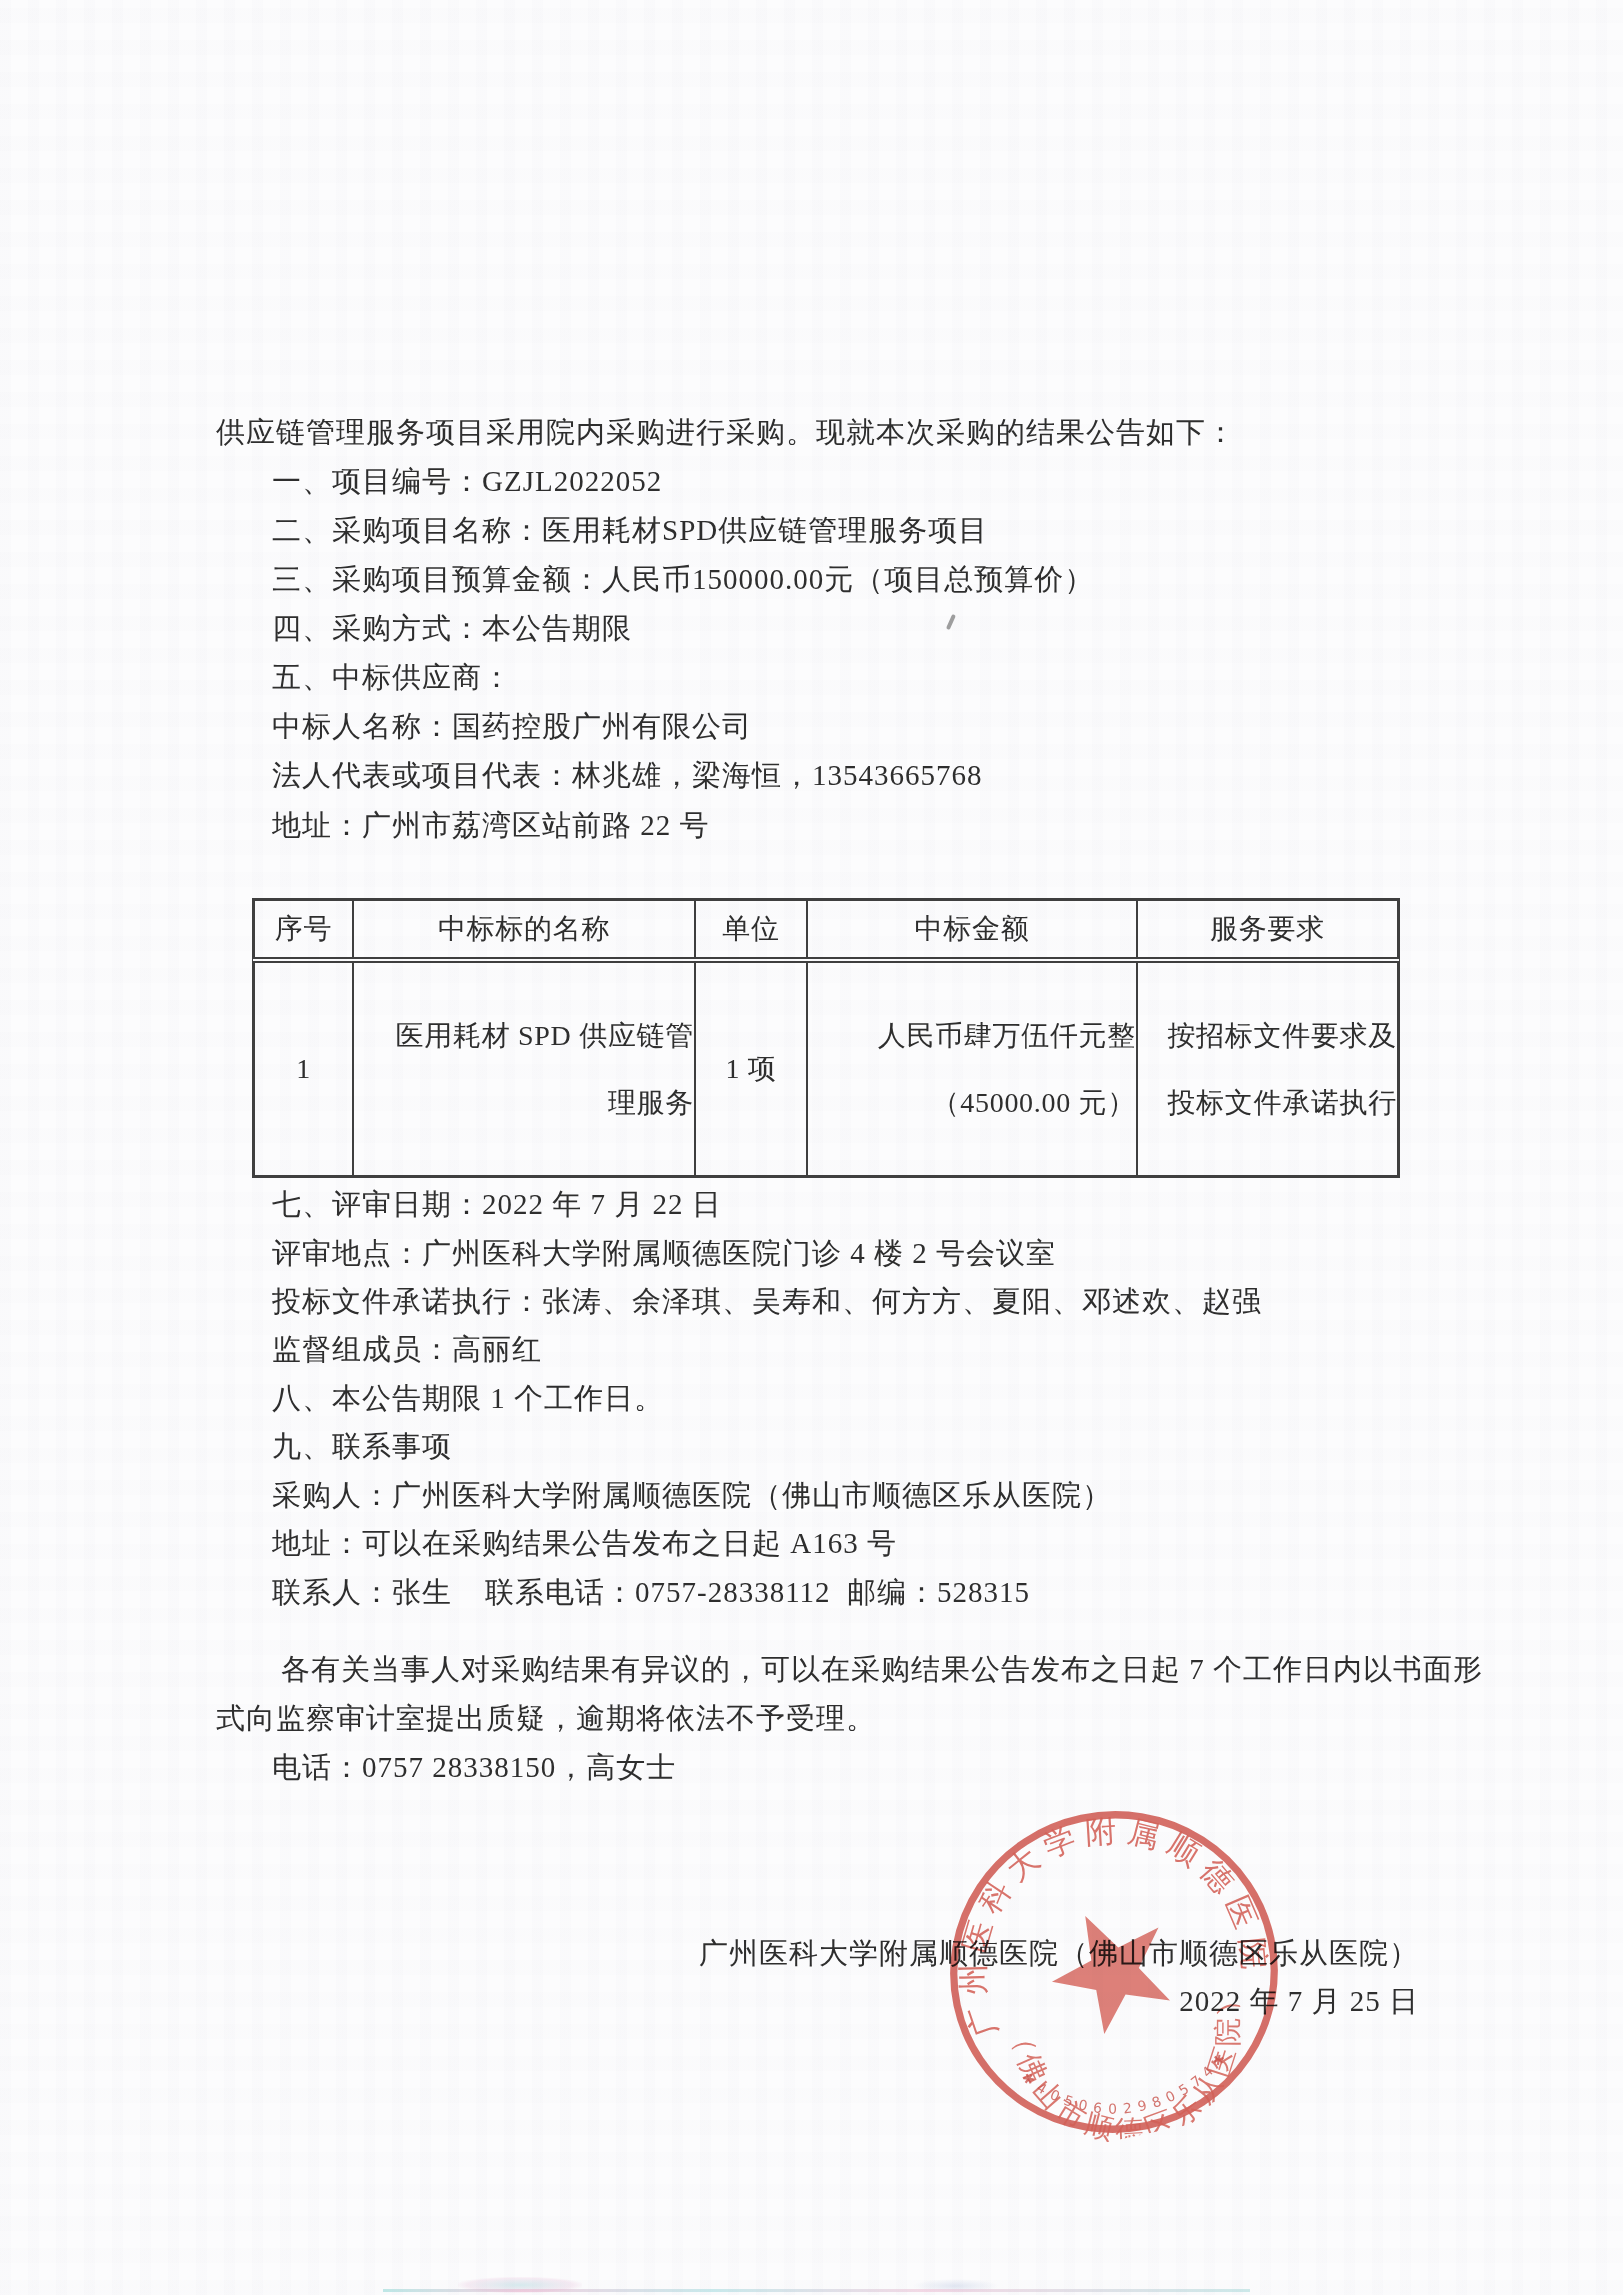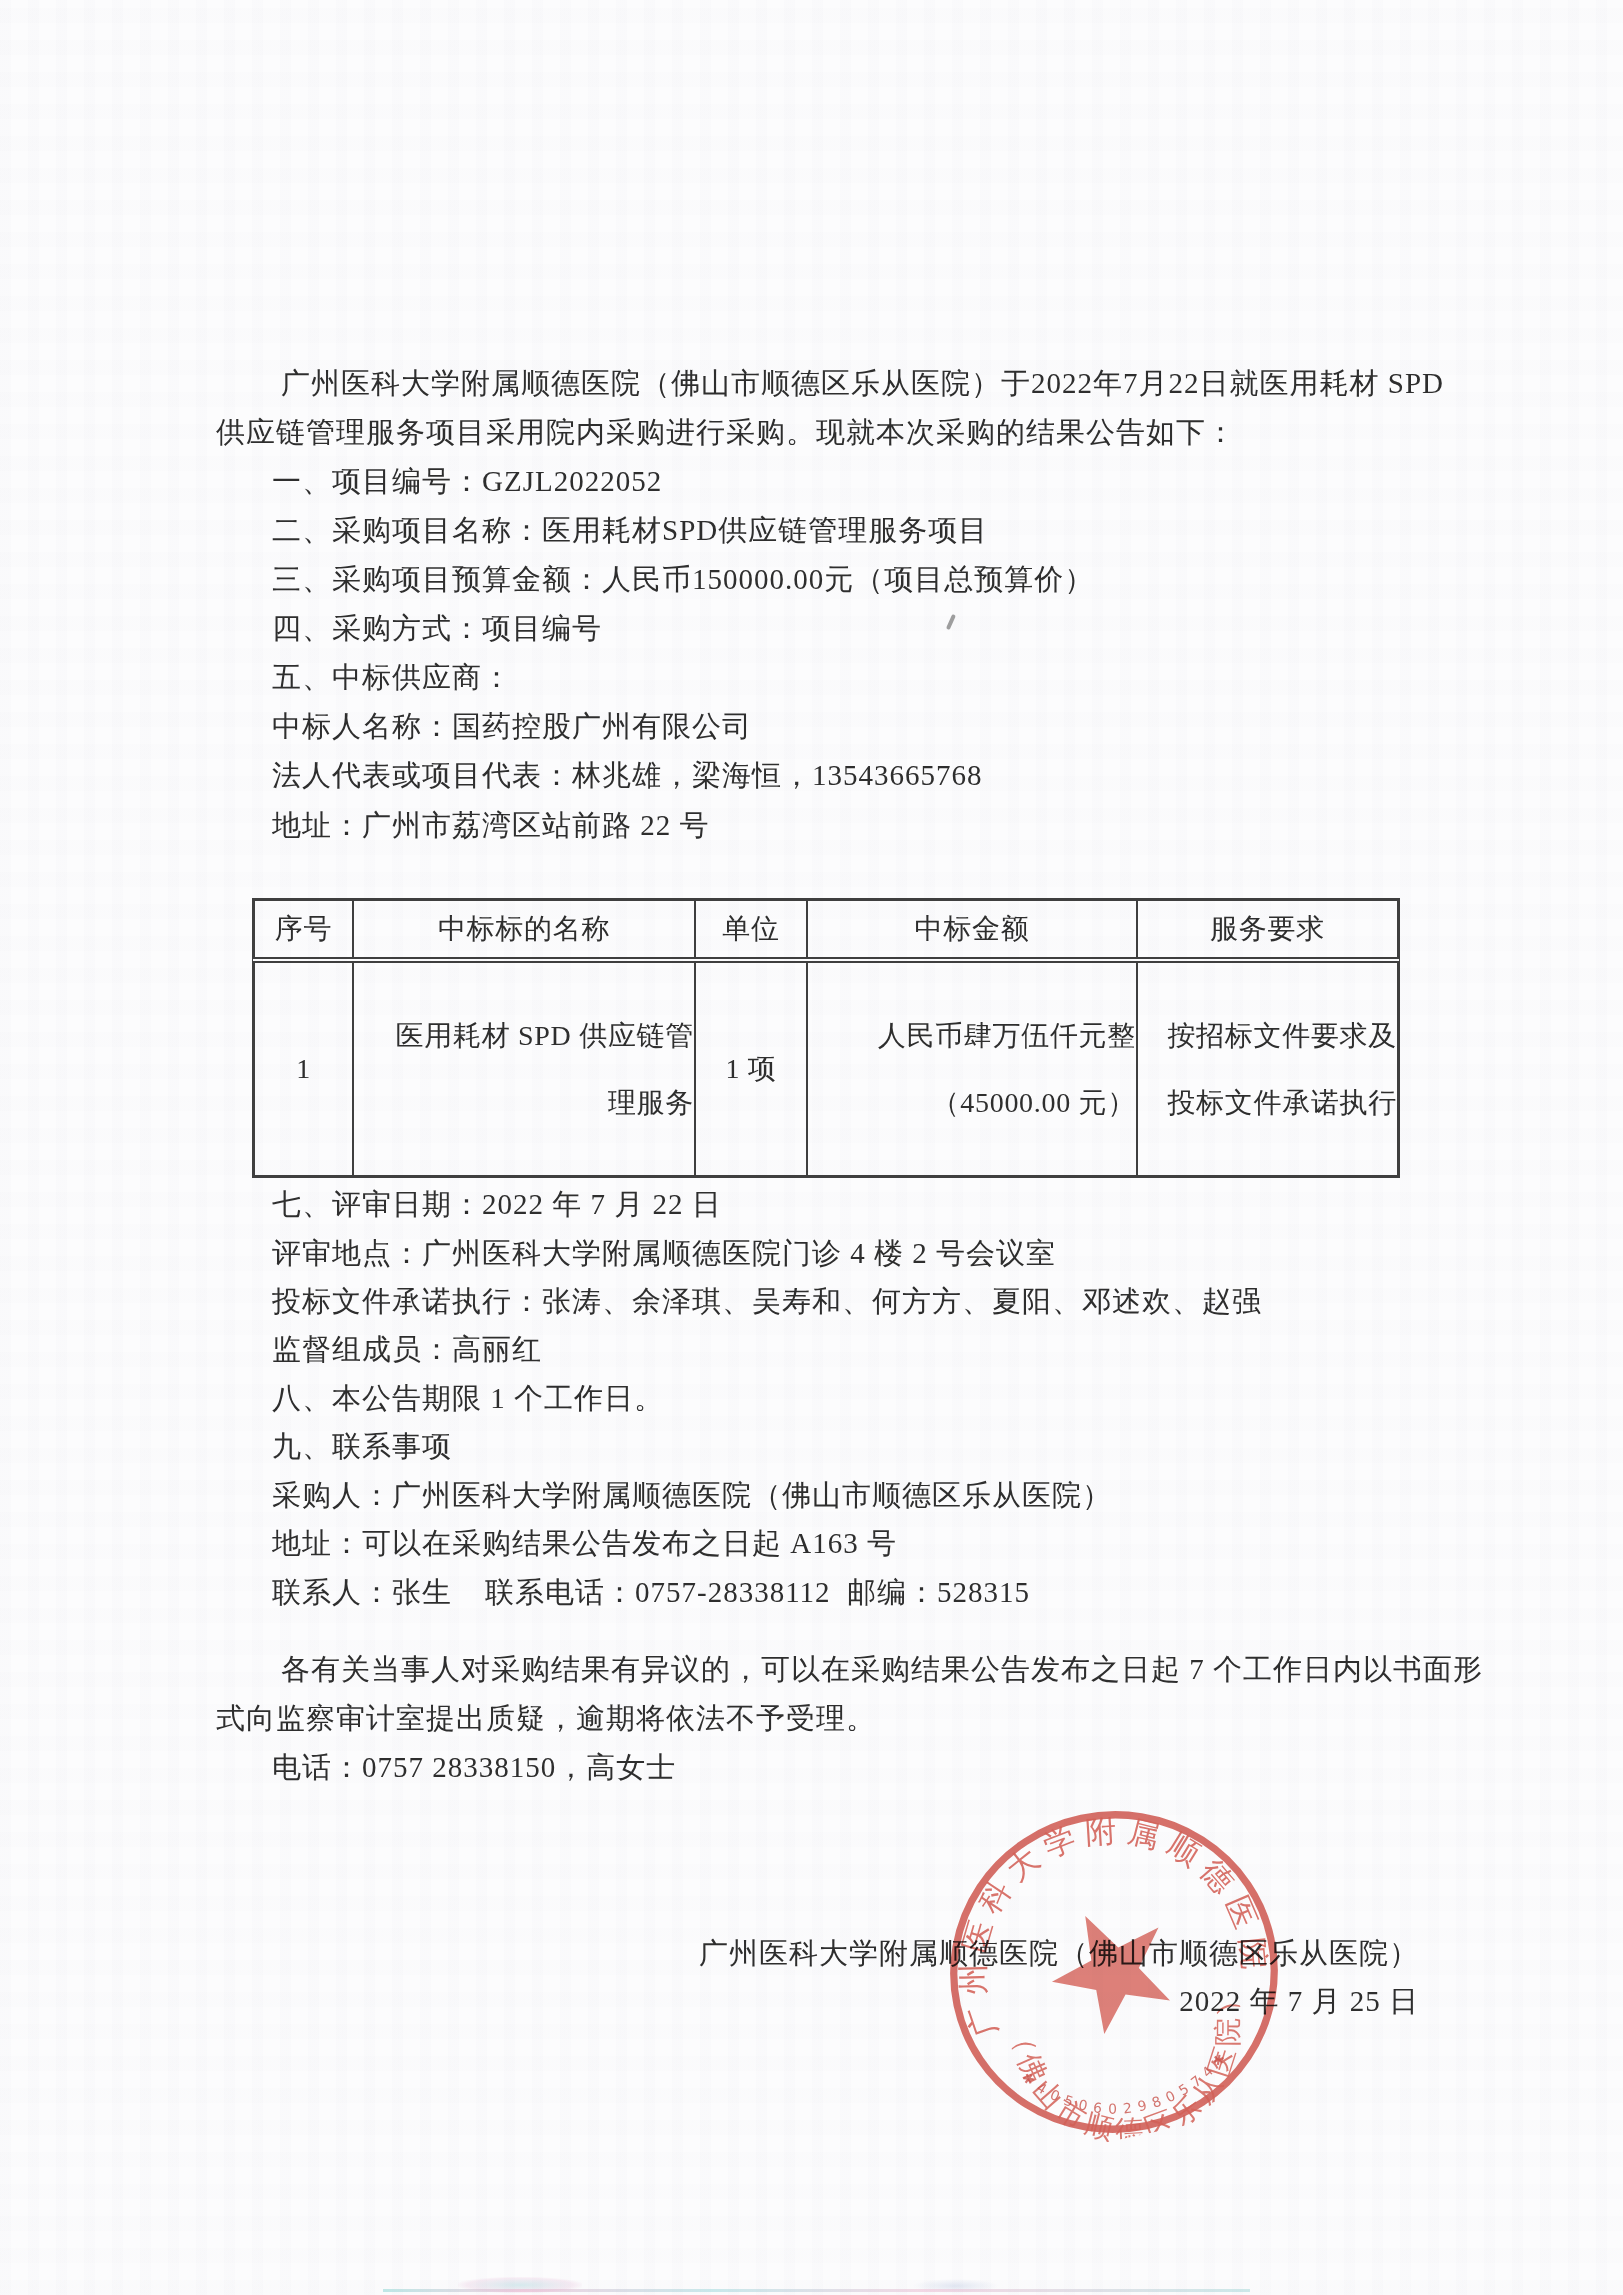--- a/index.html
+++ b/index.html
@@ -70,27 +70,26 @@
     position:absolute;left:949px;top:614px;width:3.9px;height:15.7px;
     background:#6b6b6b;transform:rotate(24deg);border-radius:2px;opacity:.65;
   }
 </style>
 </head>
 <body>
 
 <div class="page">
 
 
-  <div class="line ind2" style="top:359px">广州医科大学附属顺德医院（佛山市顺德区乐从医院）于2022年7月22日就医用耗材 SPD</div>
   <div class="line" style="top:408px">供应链管理服务项目采用院内采购进行采购。现就本次采购的结果公告如下：</div>
 
   <div class="line ind1" style="top:457px">一、项目编号：GZJL2022052</div>
   <div class="line ind1" style="top:506px">二、采购项目名称：医用耗材SPD供应链管理服务项目</div>
   <div class="line ind1" style="top:555px">三、采购项目预算金额：人民币150000.00元（项目总预算价）</div>
-  <div class="line ind1" style="top:604px">四、采购方式：项目编号</div>
+  <div class="line ind1" style="top:604px">四、采购方式：本公告期限</div>
   <div class="line ind1" style="top:653px">五、中标供应商：</div>
   <div class="speck"></div>
 
   <div class="line ind1" style="top:702px">中标人名称：国药控股广州有限公司</div>
   <div class="line ind1" style="top:751px">法人代表或项目代表：林兆雄，梁海恒，13543665768</div>
   <div class="line ind1" style="top:801px">地址：广州市荔湾区站前路 22 号</div>
 
   <table class="bid-table">
     <colgroup>
       <col style="width:99px">

